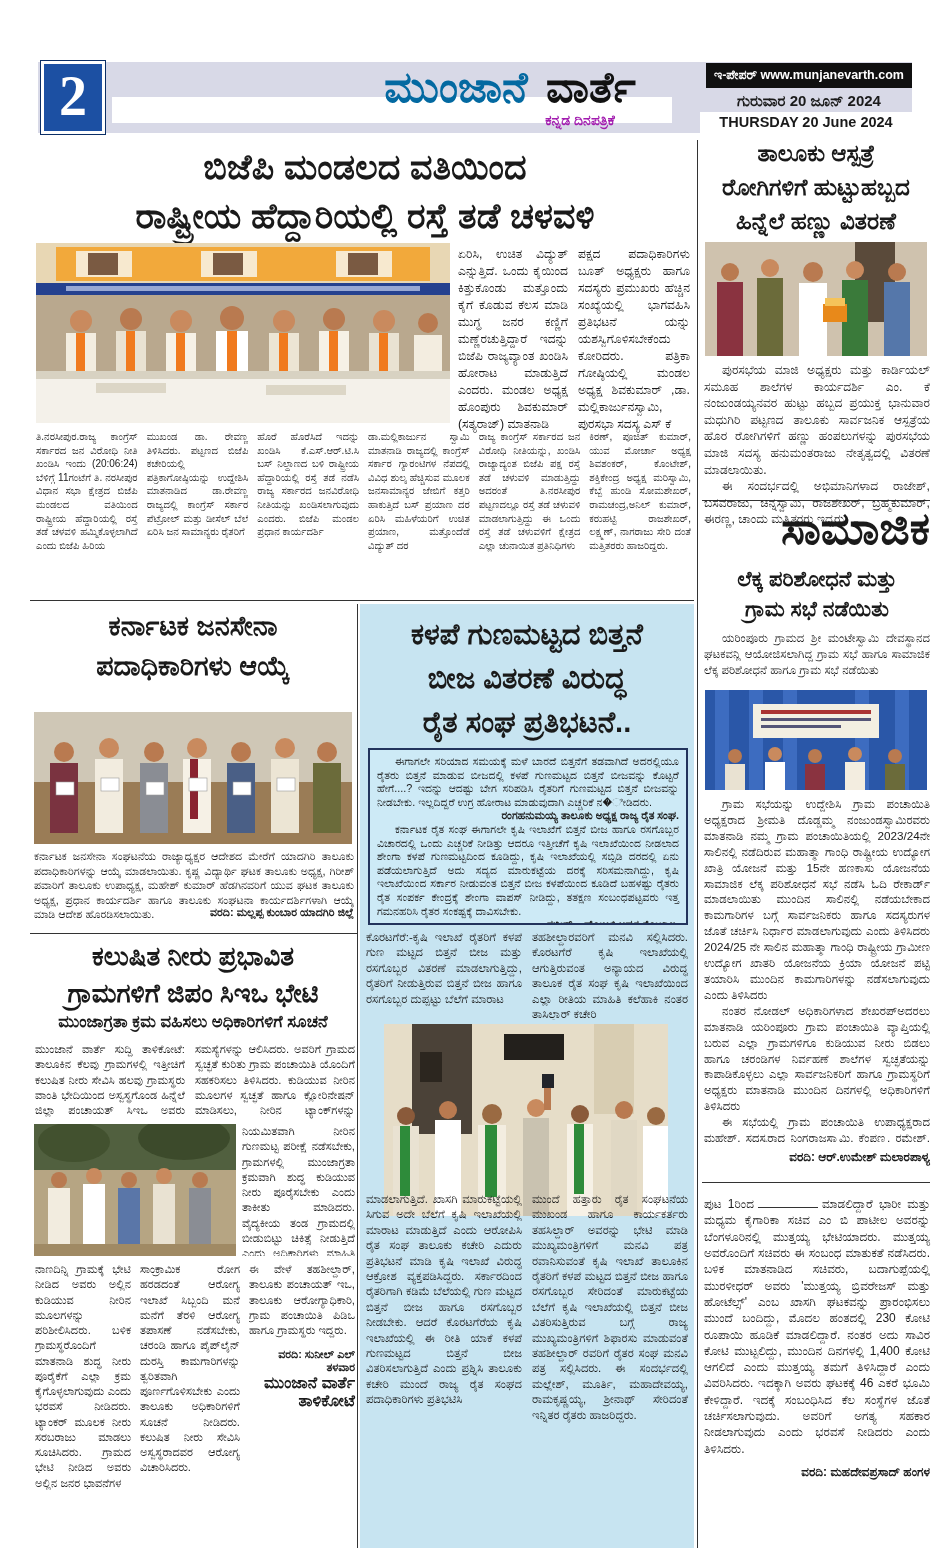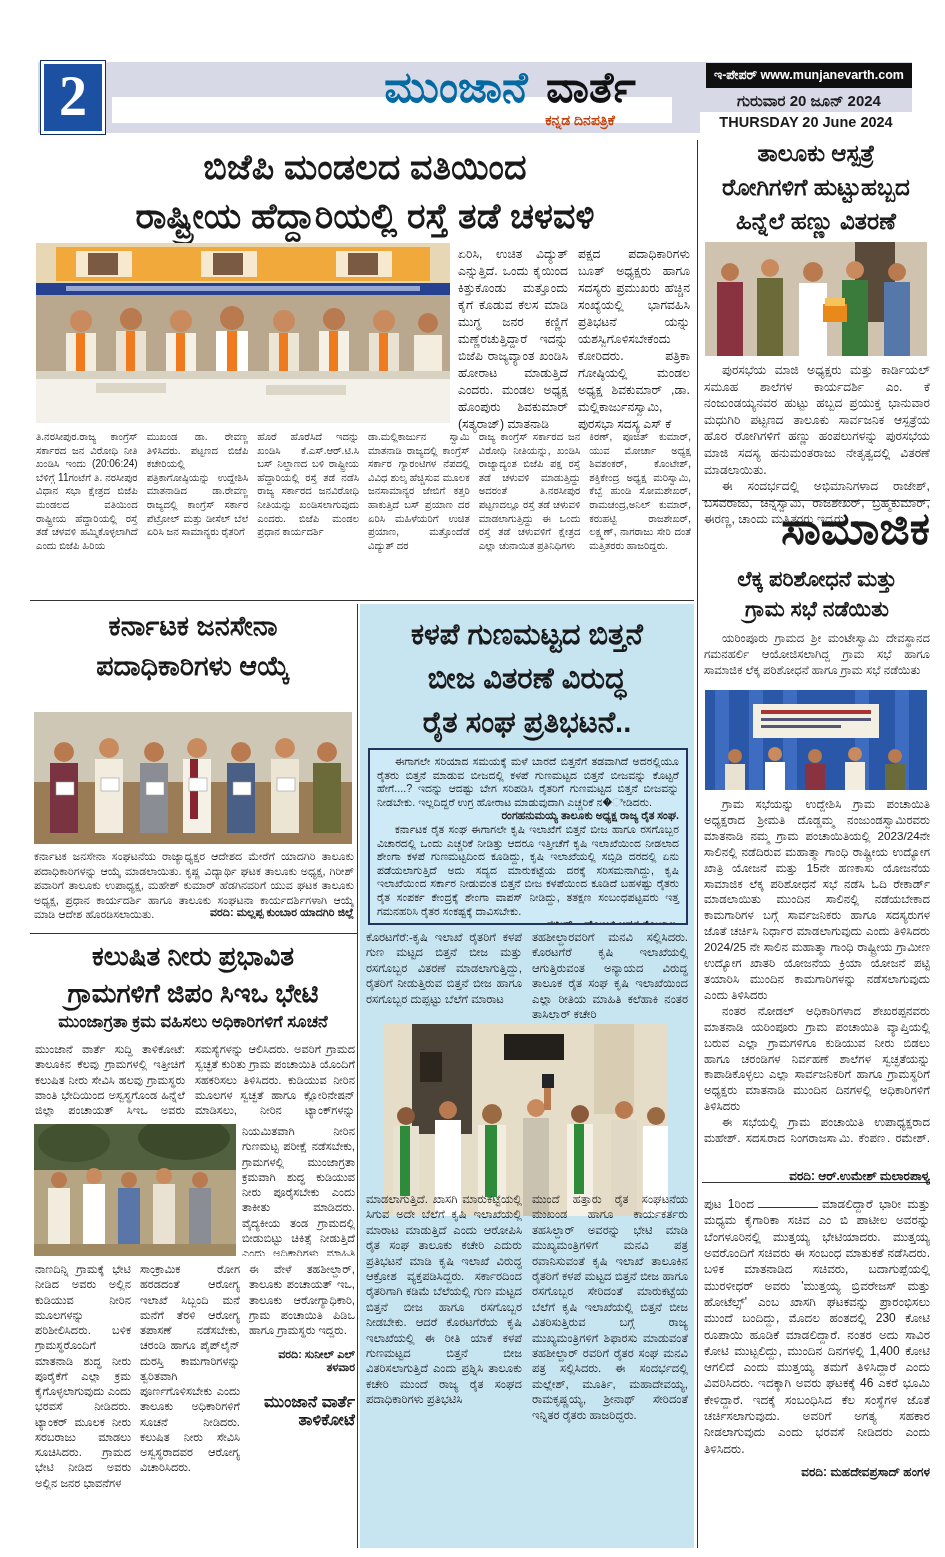--- a/index.html
+++ b/index.html
@@ -8,21 +8,21 @@
   .abs{position:absolute;}
   .just{text-align:justify;}
   .hdr-band{left:38px;top:62px;width:874px;height:71px;background:#d8d9e7;}
   .hdr-white{left:112px;top:97px;width:560px;height:26px;background:#ffffff;}
   .pagenum{left:40px;top:60px;width:64px;height:73px;background:#1c50a3;border:1px solid #0c2f66;
            box-shadow:inset 0 0 0 3px #ffffff;color:#fff;font-family:"Liberation Serif",serif;
            font-size:56px;font-weight:700;line-height:70px;text-align:center;}
   .masthead{left:290px;top:64px;width:440px;text-align:center;line-height:46px;white-space:nowrap;}
   .mast1{color:#0369a1;font-size:43px;font-weight:700;}
   .mast2{color:#111;font-size:43px;font-weight:700;margin-left:14px;}
-  .tagline{left:430px;top:112px;width:300px;text-align:center;font-size:14px;font-weight:700;color:#c2410c;}
+  .tagline{left:430px;top:112px;width:300px;text-align:center;font-size:14px;font-weight:700;color:#a21caf;}
   .epaper{left:706px;top:63px;width:206px;height:25px;background:#101010;color:#ffffff;
           font-size:12.5px;line-height:25px;text-align:center;font-weight:700;}
   .datekn{left:706px;top:92px;width:206px;text-align:center;font-size:15px;font-weight:700;}
   .dateen{left:700px;top:112px;width:212px;height:21px;background:#ffffff;text-align:center;
           font-size:14.5px;line-height:21px;font-weight:700;}
   .vrule{width:1px;background:#333;}
   .hrule{height:1px;background:#333;}
   .headline-main{left:40px;top:142px;width:650px;font-size:35px;font-weight:700;line-height:49px;text-align:center;}
   .sidecol{font-size:12.3px;line-height:1.38;}
   .bodyrow{left:36px;top:430px;width:655px;height:167px;display:flex;gap:9px;}
@@ -39,21 +39,21 @@
           padding:5px 7px;font-size:10.8px;line-height:1.26;text-align:justify;overflow:hidden;}
   .midbox .sig{text-align:right;font-weight:700;}
   .midcols{display:flex;gap:10px;}
   .midcols .mc{flex:1;font-size:11.5px;line-height:1.34;text-align:justify;overflow:hidden;}
   .headline-r{left:704px;top:136px;width:224px;font-size:23px;font-weight:700;line-height:34px;text-align:center;}
   .rbody{font-size:12.2px;line-height:1.36;text-align:justify;}
   .indent{text-indent:18px;}
   .soc-title{left:704px;top:503px;width:226px;font-family:"Liberation Serif",serif;
              font-size:45px;font-weight:700;text-align:right;}
   .soc-sub{left:704px;top:564px;width:226px;font-size:21px;font-weight:700;line-height:30px;text-align:center;}
-  .byline{font-size:12px;font-weight:700;text-align:right;margin-top:19px;}
+  .byline{font-size:12px;font-weight:700;text-align:right;}
   .lead-bold{font-weight:400;}
   .lead-underline{display:inline-block;width:60px;border-bottom:1px solid #333;margin:0 4px;}
   .photo{background:#cfc6b6;overflow:hidden;}
   svg{display:block;}
 </style>
 </head>
 <body>
 
 <div class="page">
 
@@ -292,21 +292,21 @@
   <div class="abs rbody" style="left:704px;top:362px;width:226px;height:136px;">
     <div class="indent">ಪುರಸಭೆಯ ಮಾಜಿ ಅಧ್ಯಕ್ಷರು ಮತ್ತು ಕಾರ್ಡಿಯಲ್ ಸಮೂಹ ಶಾಲೆಗಳ ಕಾರ್ಯದರ್ಶಿ ಎಂ. ಕೆ ನಂಜುಂಡಯ್ಯನವರ ಹುಟ್ಟು ಹಬ್ಬದ ಪ್ರಯುಕ್ತ ಭಾನುವಾರ ಮಧುಗಿರಿ ಪಟ್ಟಣದ ತಾಲೂಕು ಸಾರ್ವಜನಿಕ ಆಸ್ಪತ್ರೆಯ ಹೊರ ರೋಗಿಗಳಿಗೆ ಹಣ್ಣು ಹಂಪಲುಗಳನ್ನು ಪುರಸಭೆಯ ಮಾಜಿ ಸದಸ್ಯ ಹನುಮಂತರಾಜು ನೇತೃತ್ವದಲ್ಲಿ ವಿತರಣೆ ಮಾಡಲಾಯಿತು.</div>
     <div class="indent">ಈ ಸಂದರ್ಭದಲ್ಲಿ ಅಭಿಮಾನಿಗಳಾದ ರಾಜೇಶ್, ಬಸವರಾಜು, ಚಿನ್ನಸ್ವಾಮಿ, ರಾಜಶೇಖರ್, ಬ್ರಹ್ಮಕುಮಾರ್, ಈರಣ್ಣ, ಚಾಂದು ಮತ್ತಿತರರು ಇದ್ದರು.</div>
   </div>
 
   <div class="abs soc-title">ಸಾಮಾಜಿಕ</div>
   <div class="abs soc-sub">
     <div>ಲೆಕ್ಕ ಪರಿಶೋಧನೆ ಮತ್ತು</div>
     <div>ಗ್ರಾಮ ಸಭೆ ನಡೆಯಿತು</div>
   </div>
-  <div class="abs rbody indent" style="left:704px;top:630px;width:226px;height:56px;font-size:11.6px;">ಯರಿಂಪೂರು ಗ್ರಾಮದ ಶ್ರೀ ಮಂಟೇಸ್ವಾಮಿ ದೇವಸ್ಥಾನದ ಗಮನಹರ್ಲಿ ಆಯೋಜಿಸಲಾಗಿದ್ದ ಗ್ರಾಮ ಸಭೆ ಹಾಗೂ ಸಾಮಾಜಿಕ ಲೆಕ್ಕ ಪರಿಶೋಧನೆ ಹಾಗೂ ಗ್ರಾಮ ಸಭೆ ನಡೆಯಿತು</div>
+  <div class="abs rbody indent" style="left:704px;top:630px;width:226px;height:56px;font-size:11.6px;">ಯರಿಂಪೂರು ಗ್ರಾಮದ ಶ್ರೀ ಮಂಟೇಸ್ವಾಮಿ ದೇವಸ್ಥಾನದ ಘಟಕವನ್ಲಿ ಆಯೋಜಿಸಲಾಗಿದ್ದ ಗ್ರಾಮ ಸಭೆ ಹಾಗೂ ಸಾಮಾಜಿಕ ಲೆಕ್ಕ ಪರಿಶೋಧನೆ ಹಾಗೂ ಗ್ರಾಮ ಸಭೆ ನಡೆಯಿತು</div>
   <div class="abs photo" style="left:705px;top:690px;width:222px;height:100px;">
     <svg width="222" height="100" viewBox="0 0 222 100">
       <rect width="222" height="100" fill="#2a57a8"></rect>
       <g fill="#3d6cc0">
         <rect x="10" y="0" width="14" height="100"></rect>
           <rect x="44" y="0" width="14" height="100"></rect>
         <rect x="78" y="0" width="14" height="100"></rect>
           <rect x="150" y="0" width="14" height="100"></rect>
           <rect x="190" y="0" width="14" height="100"></rect>
       </g>
@@ -323,21 +323,21 @@
           <rect x="100" y="74" width="20" height="26" fill="#8a3340"></rect>
         <circle cx="150" cy="64" r="7" fill="#c98a5e"></circle>
           <rect x="140" y="72" width="20" height="28" fill="#f3ede0"></rect>
         <circle cx="190" cy="66" r="7" fill="#b97a50"></circle>
           <rect x="180" y="74" width="20" height="26" fill="#6b6b3a"></rect>
       </g>
     </svg>
   </div>
   <div class="abs rbody" style="left:704px;top:796px;width:226px;height:346px;font-size:11.7px;overflow:hidden;">
     <div class="indent">ಗ್ರಾಮ ಸಭೆಯನ್ನು ಉದ್ದೇಶಿಸಿ ಗ್ರಾಮ ಪಂಚಾಯಿತಿ ಅಧ್ಯಕ್ಷರಾದ ಶ್ರೀಮತಿ ದೊಡ್ಡಮ್ಮ ನಂಜುಂಡಸ್ವಾಮಿರವರು ಮಾತನಾಡಿ ನಮ್ಮ ಗ್ರಾಮ ಪಂಚಾಯಿತಿಯಲ್ಲಿ 2023/24ನೇ ಸಾಲಿನಲ್ಲಿ ನಡೆದಿರುವ ಮಹಾತ್ಮಾ ಗಾಂಧಿ ರಾಷ್ಟ್ರೀಯ ಉದ್ಯೋಗ ಖಾತ್ರಿ ಯೋಜನೆ ಮತ್ತು 15ನೇ ಹಣಕಾಸು ಯೋಜನೆಯ ಸಾಮಾಜಿಕ ಲೆಕ್ಕ ಪರಿಶೋಧನೆ ಸಭೆ ನಡೆಸಿ ಓದಿ ರೇಕಾರ್ಡ್ ಮಾಡಲಾಯಿತು ಮುಂದಿನ ಸಾಲಿನಲ್ಲಿ ನಡೆಯಬೇಕಾದ ಕಾಮಗಾರಿಗಳ ಬಗ್ಗೆ ಸಾರ್ವಜನಿಕರು ಹಾಗೂ ಸದಸ್ಯರುಗಳ ಜೊತೆ ಚರ್ಚಿಸಿ ನಿರ್ಧಾರ ಮಾಡಲಾಗುವುದು ಎಂದು ತಿಳಿಸಿದರು 2024/25 ನೇ ಸಾಲಿನ ಮಹಾತ್ಮಾ ಗಾಂಧಿ ರಾಷ್ಟ್ರೀಯ ಗ್ರಾಮೀಣ ಉದ್ಯೋಗ ಖಾತರಿ ಯೋಜನೆಯ ಕ್ರಿಯಾ ಯೋಜನೆ ಪಟ್ಟಿ ತಯಾರಿಸಿ ಮುಂದಿನ ಕಾಮಗಾರಿಗಳನ್ನು ನಡೆಸಲಾಗುವುದು ಎಂದು ತಿಳಿಸಿದರು</div>
-    <div class="indent">ನಂತರ ನೋಡಲ್ ಅಧಿಕಾರಿಗಳಾದ ಶೇಖರಪ್ಪನವರು ಮಾತನಾಡಿ ಯರಿಂಪೂರು ಗ್ರಾಮ ಪಂಚಾಯಿತಿ ವ್ಯಾಪ್ತಿಯಲ್ಲಿ ಬರುವ ಎಲ್ಲಾ ಗ್ರಾಮಗಳಿಗೂ ಕುಡಿಯುವ ನೀರು ಬಿಡಲು ಹಾಗೂ ಚರಂಡಿಗಳ ನಿರ್ವಹಣೆ ಶಾಲೆಗಳ ಸ್ವಚ್ಛತೆಯನ್ನು ಕಾಪಾಡಿಕೊಳ್ಳಲು ಎಲ್ಲಾ ಸಾರ್ವಜನಿಕರಿಗೆ ಹಾಗೂ ಗ್ರಾಮಸ್ಥರಿಗೆ ಅಧ್ಯಕ್ಷರು ಮಾತನಾಡಿ ಮುಂದಿನ ದಿನಗಳಲ್ಲಿ ಅಧಿಕಾರಿಗಳಿಗೆ ತಿಳಿಸಿದರು</div>
+    <div class="indent">ನಂತರ ನೋಡಲ್ ಅಧಿಕಾರಿಗಳಾದ ಶೇಖರಪ್ಅದರಲು ಮಾತನಾಡಿ ಯರಿಂಪೂರು ಗ್ರಾಮ ಪಂಚಾಯಿತಿ ವ್ಯಾಪ್ತಿಯಲ್ಲಿ ಬರುವ ಎಲ್ಲಾ ಗ್ರಾಮಗಳಿಗೂ ಕುಡಿಯುವ ನೀರು ಬಿಡಲು ಹಾಗೂ ಚರಂಡಿಗಳ ನಿರ್ವಹಣೆ ಶಾಲೆಗಳ ಸ್ವಚ್ಛತೆಯನ್ನು ಕಾಪಾಡಿಕೊಳ್ಳಲು ಎಲ್ಲಾ ಸಾರ್ವಜನಿಕರಿಗೆ ಹಾಗೂ ಗ್ರಾಮಸ್ಥರಿಗೆ ಅಧ್ಯಕ್ಷರು ಮಾತನಾಡಿ ಮುಂದಿನ ದಿನಗಳಲ್ಲಿ ಅಧಿಕಾರಿಗಳಿಗೆ ತಿಳಿಸಿದರು</div>
     <div class="indent">ಈ ಸಭೆಯಲ್ಲಿ ಗ್ರಾಮ ಪಂಚಾಯಿತಿ ಉಪಾಧ್ಯಕ್ಷರಾದ ಮಹೇಶ್, ಸದಸ್ಯರಾದ ನಿಂಗರಾಜಸ್ವಾಮಿ, ಕೆಂಪಣ್ಣ, ರಮೇಶ್, ರಾಜೇಶ್, ಚಿನ್ನಸ್ವಾಮಿ ಮತ್ತು ಗ್ರಾಮ ಪಂಚಾಯಿತಿ ಅಭಿವೃದ್ಧಿ ಅಧಿಕಾರಿಗಳು ಹಾಗೂ ಲೆಕ್ಕ ತಪಾಸಣೆ ತಂಡದ ಸದಸ್ಯರು ಸಿಬ್ಬಂದಿ ವರ್ಗದವರು ಸಾರ್ವಜನಿಕರು ಹೆಚ್ಚಿನ ಸಂಖ್ಯೆಯಲ್ಲಿ ಭಾಗವಹಿಸಿದರು.</div>
   </div>
   <div class="abs byline" style="left:704px;top:1150px;width:226px;">ವರದಿ: ಆರ್.ಉಮೇಶ್ ಮಲಾರಪಾಳ್ಯ</div>
 
   <div class="abs" style="left:704px;top:1196px;width:226px;height:330px;">
     <div class="rbody" style="font-size:12px;">
       <span class="lead-bold">ಪುಟ 1ರಿಂದ</span><span class="lead-underline"></span><span>ಮಾಡಲಿದ್ದಾರೆ ಭಾರೀ ಮತ್ತು ಮಧ್ಯಮ ಕೈಗಾರಿಕಾ ಸಚಿವ ಎಂ ಬಿ ಪಾಟೀಲ ಅವರನ್ನು ಬೆಂಗಳೂರಿನಲ್ಲಿ ಮುತ್ತಯ್ಯ ಭೇಟಿಯಾದರು. ಮುತ್ತಯ್ಯ ಅವರೊಂದಿಗೆ ಸಚಿವರು ಈ ಸಂಬಂಧ ಮಾತುಕತೆ ನಡೆಸಿದರು. ಬಳಿಕ ಮಾತನಾಡಿದ ಸಚಿವರು, ಬದಾಗುಪ್ಪೆಯಲ್ಲಿ ಮುರಳೀಧರ್ ಅವರು 'ಮುತ್ತಯ್ಯ ಬ್ರಿವರೇಜಸ್ ಮತ್ತು ಹೋಟೆಲ್ಸ್' ಎಂಬ ಖಾಸಗಿ ಘಟಕವನ್ನು ಪ್ರಾರಂಭಿಸಲು ಮುಂದೆ ಬಂದಿದ್ದು, ಮೊದಲ ಹಂತದಲ್ಲಿ 230 ಕೋಟಿ ರೂಪಾಯಿ ಹೂಡಿಕೆ ಮಾಡಲಿದ್ದಾರೆ. ನಂತರ ಅದು ಸಾವಿರ ಕೋಟಿ ಮುಟ್ಟಲಿದ್ದು, ಮುಂದಿನ ದಿನಗಳಲ್ಲಿ 1,400 ಕೋಟಿ ಆಗಲಿದೆ ಎಂದು ಮುತ್ತಯ್ಯ ತಮಗೆ ತಿಳಿಸಿದ್ದಾರೆ ಎಂದು ವಿವರಿಸಿದರು. ಇದಕ್ಕಾಗಿ ಅವರು ಘಟಕಕ್ಕೆ 46 ಎಕರೆ ಭೂಮಿ ಕೇಳಿದ್ದಾರೆ. ಇದಕ್ಕೆ ಸಂಬಂಧಿಸಿದ ಕೆಲ ಸಂಸ್ಥೆಗಳ ಜೊತೆ ಚರ್ಚಿಸಲಾಗುವುದು. ಅವರಿಗೆ ಅಗತ್ಯ ಸಹಕಾರ ನೀಡಲಾಗುವುದು ಎಂದು ಭರವಸೆ ನೀಡಿದರು ಎಂದು ತಿಳಿಸಿದರು.</span>
     </div>
     <div class="byline" style="margin-top:8px;">ವರದಿ: ಮಹದೇವಪ್ರಸಾದ್ ಹಂಗಳ</div>
   </div>

